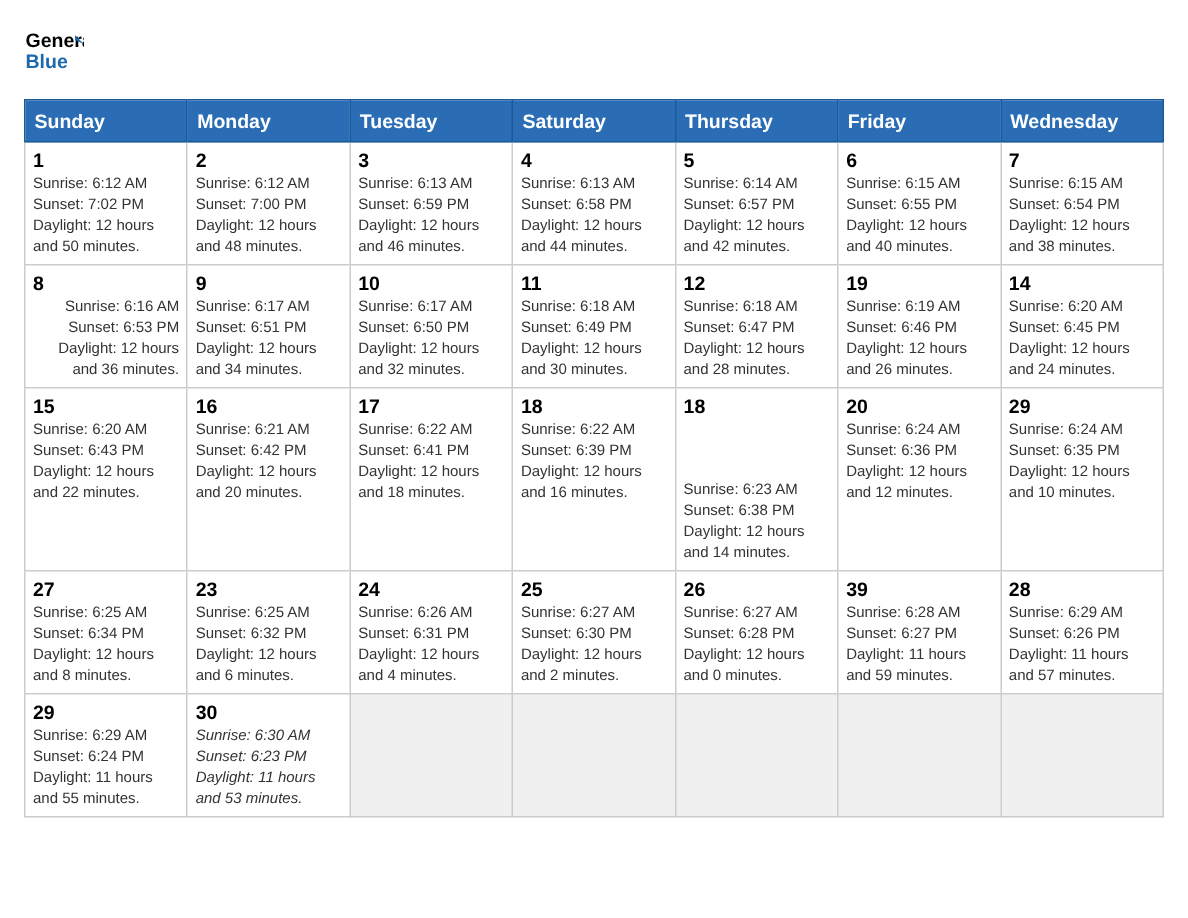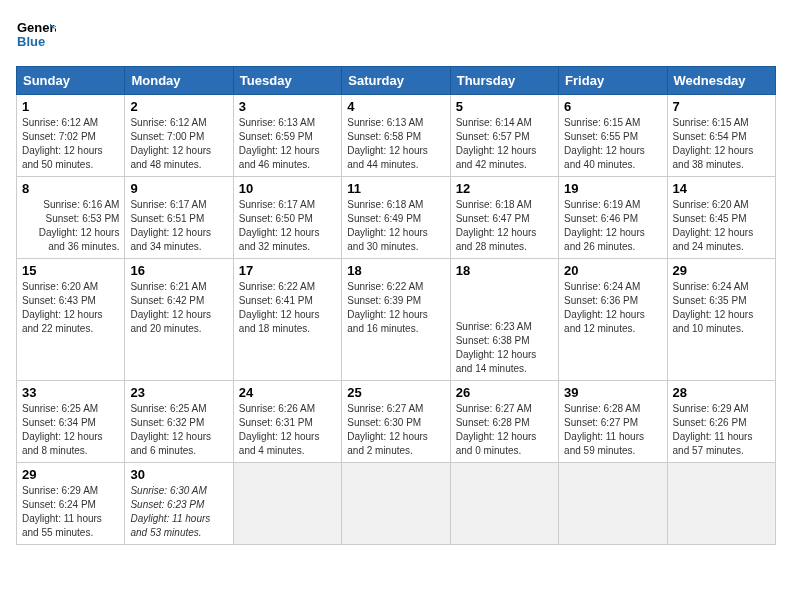--- a/index.html
+++ b/index.html
@@ -246,21 +246,21 @@
         <td>
           <span class="day-num">29</span>
           <div class="day-info" style="white-space: pre-line;">Sunrise: 6:24 AM
 Sunset: 6:35 PM
 Daylight: 12 hours
 and 10 minutes.</div>
         </td>
       </tr>
       <tr>
         <td>
-          <span class="day-num">33</span>
+          <span class="day-num">27</span>
           <div class="day-info" style="white-space: pre-line;">Sunrise: 6:25 AM
 Sunset: 6:34 PM
 Daylight: 12 hours
 and 8 minutes.</div>
         </td>
         <td>
           <span class="day-num">23</span>
           <div class="day-info" style="white-space: pre-line;">Sunrise: 6:25 AM
 Sunset: 6:32 PM
 Daylight: 12 hours

